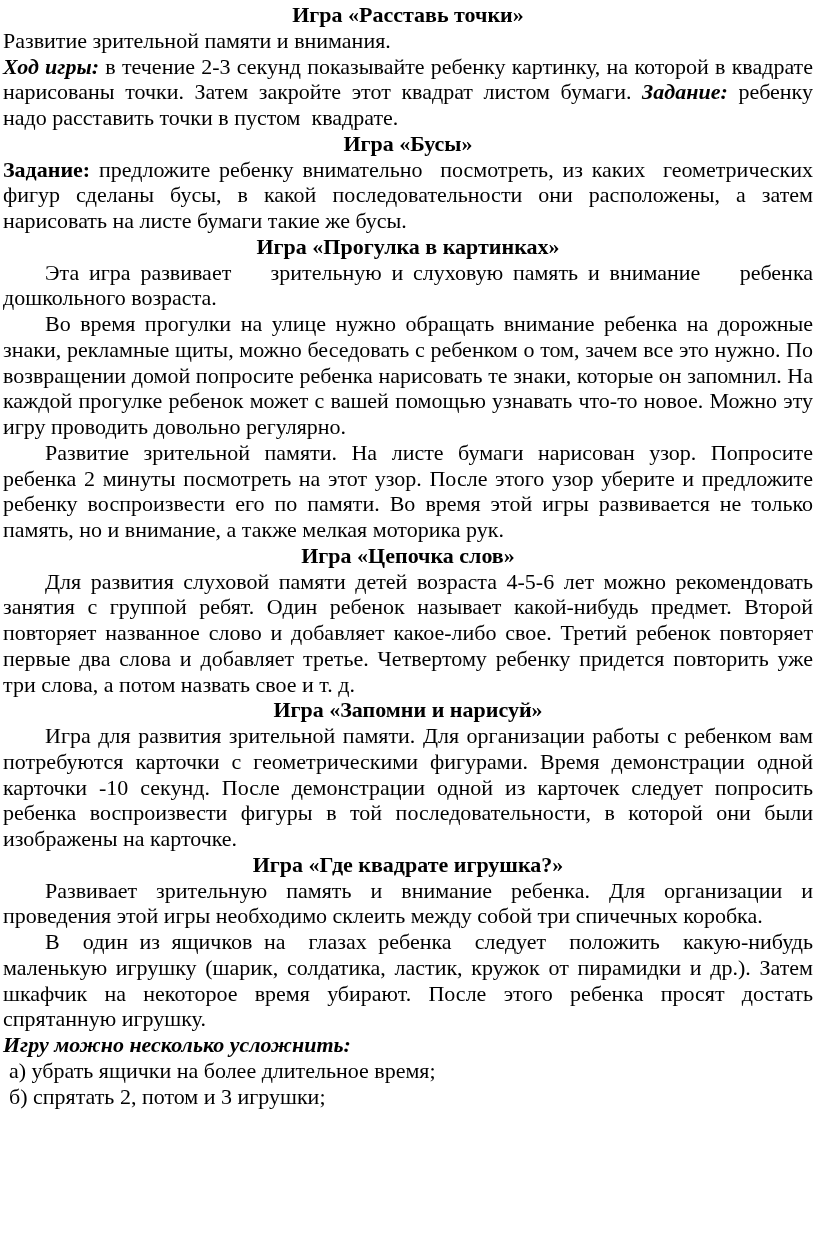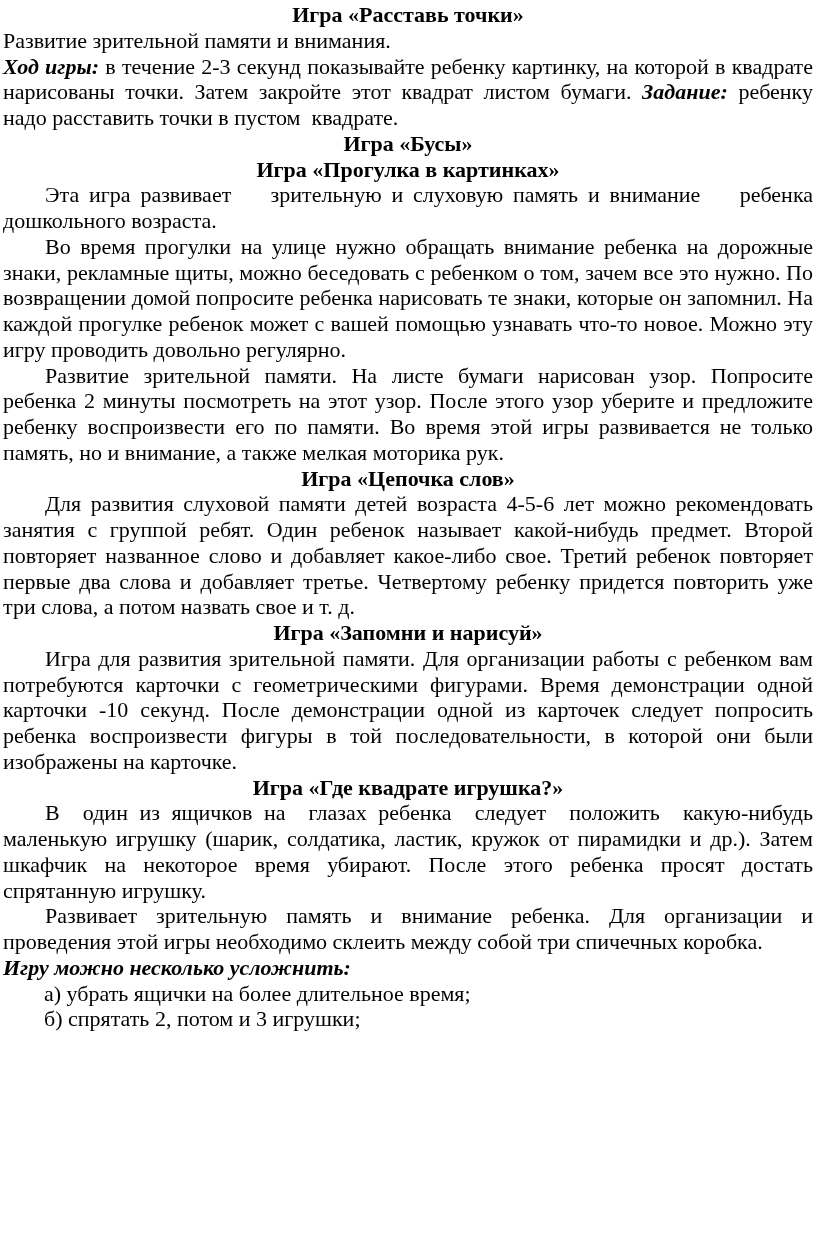--- a/index.html
+++ b/index.html
@@ -32,40 +32,40 @@
   p.para {
     margin: 0;
     text-align: justify;
   }
   p.para.indent {
     text-indent: 42px;
   }
   p.para.list {
     padding-left: 6px;
     text-align: left;
-    margin-left: 35px;
   }
   .bi { font-weight: bold; font-style: italic; }
   .b  { font-weight: bold; }
 </style>
 </head>
 <body>
 
 <div class="page" id="doc-root">
     <div class="title">Игра «Расставь точки»</div>
     <p class="para"><span class="">Развитие зрительной памяти и внимания.</span></p>
     <p class="para"><span class="bi">Ход игры: </span><span class="">в течение 2-3 секунд показывайте ребенку картинку, на которой в квадрате нарисованы точки. Затем закройте этот квадрат листом бумаги. </span><span class="bi">Задание: </span><span class="">ребенку надо расставить точки в пустом &nbsp;квадрате.</span></p>
     <div class="title">Игра «Бусы»</div>
+    <p class="para"><span class="b">Задание: </span><span class="">предложите ребенку внимательно &nbsp;посмотреть, из каких &nbsp;геометрических фигур сделаны бусы, в какой последовательности они расположены, а затем нарисовать на листе бумаги такие же бусы.</span></p>
     <div class="title">Игра «Прогулка в картинках»</div>
     <p class="para indent"><span class="">Эта игра развивает &nbsp;&nbsp;&nbsp;зрительную и слуховую память и внимание &nbsp;&nbsp;&nbsp;ребенка дошкольного возраста.</span></p>
     <p class="para indent"><span class="">Во время прогулки на улице нужно обращать внимание ребенка на дорожные знаки, рекламные щиты, можно беседовать с ребенком о том, зачем все это нужно. По возвращении домой попросите ребенка нарисовать те знаки, которые он запомнил. На каждой прогулке ребенок может с вашей помощью узнавать что-то новое. Можно эту игру проводить довольно регулярно.</span></p>
     <p class="para indent"><span class="">Развитие зрительной памяти. На листе бумаги нарисован узор. Попросите ребенка 2 минуты посмотреть на этот узор. После этого узор уберите и предложите ребенку воспроизвести его по памяти. Во время этой игры развивается не только память, но и внимание, а также мелкая моторика рук.</span></p>
     <div class="title">Игра «Цепочка слов»</div>
     <p class="para indent"><span class="">Для развития слуховой памяти детей возраста 4-5-6 лет можно рекомендовать занятия с группой ребят. Один ребенок называет какой-нибудь предмет. Второй повторяет названное слово и добавляет какое-либо свое. Третий ребенок повторяет первые два слова и добавляет третье. Четвертому ребенку придется повторить уже три слова, а потом назвать свое и т. д.</span></p>
     <div class="title">Игра «Запомни и нарисуй»</div>
     <p class="para indent"><span class="">Игра для развития зрительной памяти. Для организации работы с ребенком вам потребуются карточки с геометрическими фигурами. Время демонстрации одной карточки -10 секунд. После демонстрации одной из карточек следует попросить ребенка воспроизвести фигуры в той последовательности, в которой они были изображены на карточке.</span></p>
     <div class="title">Игра «Где квадрате игрушка?»</div>
+    <p class="para indent"><span class="">Развивает зрительную память и внимание ребенка. Для организации и проведения этой игры необходимо склеить между собой три спичечных коробка.</span></p>
     <p class="para indent"><span class="">В &nbsp;один из ящичков на &nbsp;глазах ребенка &nbsp;следует &nbsp;положить &nbsp;какую-нибудь маленькую игрушку (шарик, солдатика, ластик, кружок от пирамидки и др.). Затем шкафчик на некоторое время убирают. После этого ребенка просят достать спрятанную игрушку.</span></p>
-    <p class="para indent"><span class="">Развивает зрительную память и внимание ребенка. Для организации и проведения этой игры необходимо склеить между собой три спичечных коробка.</span></p>
     <p class="para"><span class="bi">Игру можно несколько усложнить:</span></p>
     <p class="para list"><span class="">а) убрать ящички на более длительное время;</span></p>
     <p class="para list"><span class="">б) спрятать 2, потом и 3 игрушки;</span></p>
   </div>
 
 </body></html>

